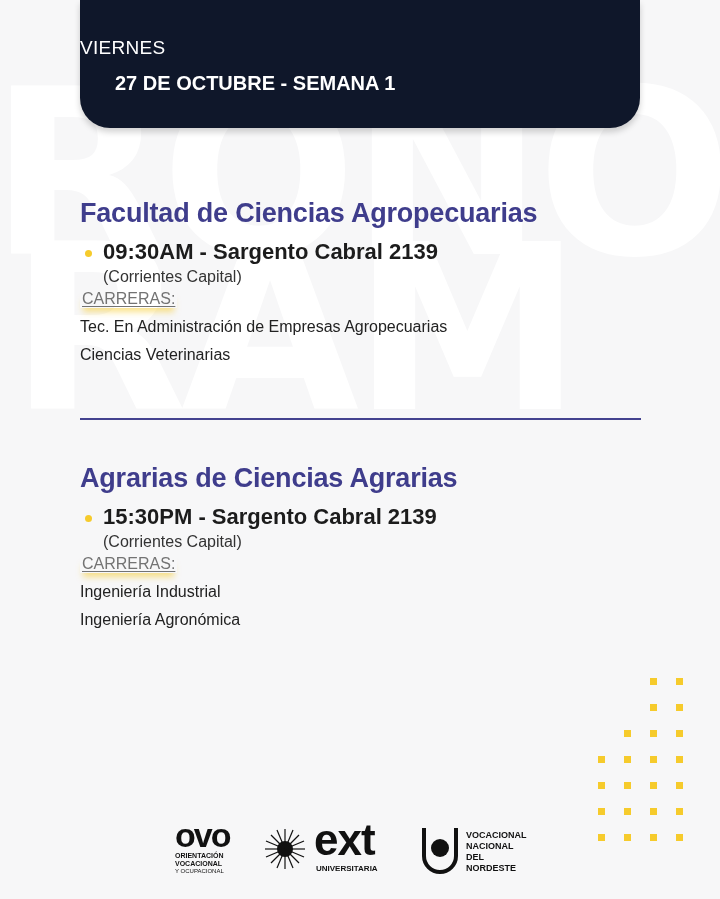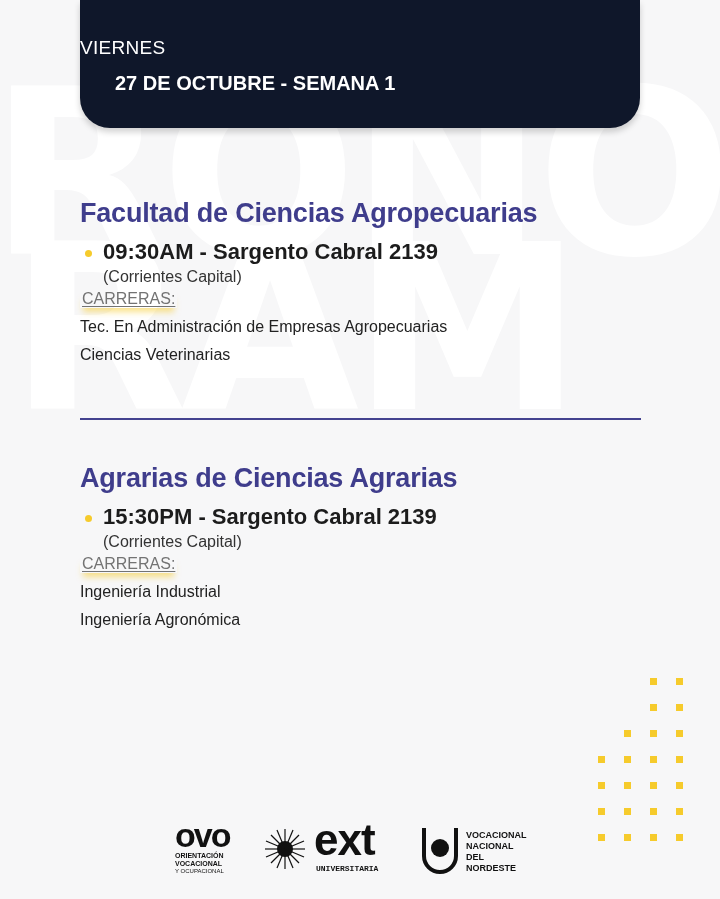--- a/index.html
+++ b/index.html
@@ -20,21 +20,21 @@
   .career { font-size:16px; color:#222; margin-top:10px; white-space:nowrap; }
   .divider { position:absolute; left:80px; top:418px; width:561px; height:2px; background:#44428f; }
   .dots { position:absolute; left:598px; top:678px; width:90px; height:170px; }
   .dot { position:absolute; width:7px; height:7px; background:#f6cb2c; }
   .logos { position:absolute; top:818px; left:0; width:578px; height:70px; }
   .logo { position:absolute; color:#111; }
   .ovo-mark { font-size:34px; font-weight:bold; letter-spacing:-2px; line-height:1; }
   .ovo-text { font-size:7px; font-weight:bold; line-height:8px; }
   .ovo-sub { font-size:6px; line-height:7px; }
   .ext-mark { font-size:44px; font-weight:bold; letter-spacing:-1px; line-height:1; }
-  .ext-sub { font-size:8px; font-weight:bold;font-family:Liberation Mono, monospace; }
+  .ext-sub { font-size:8px; font-weight:bold; }
   .unne-text { font-size:9px; font-weight:bold; line-height:11px; }
 </style>
 </head>
 <body>
 
 <div class="watermark wm1">RONO</div>
 <div class="watermark wm2">RAM</div>
 
 <div class="header">
   <div class="day">VIERNES</div>

